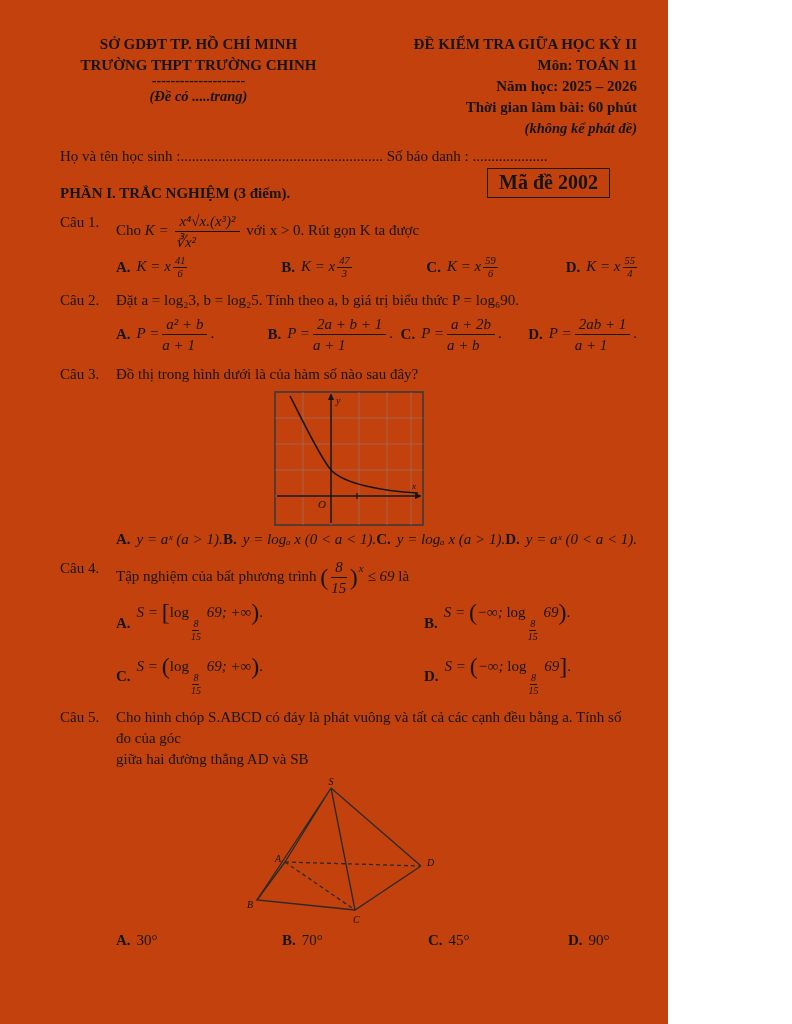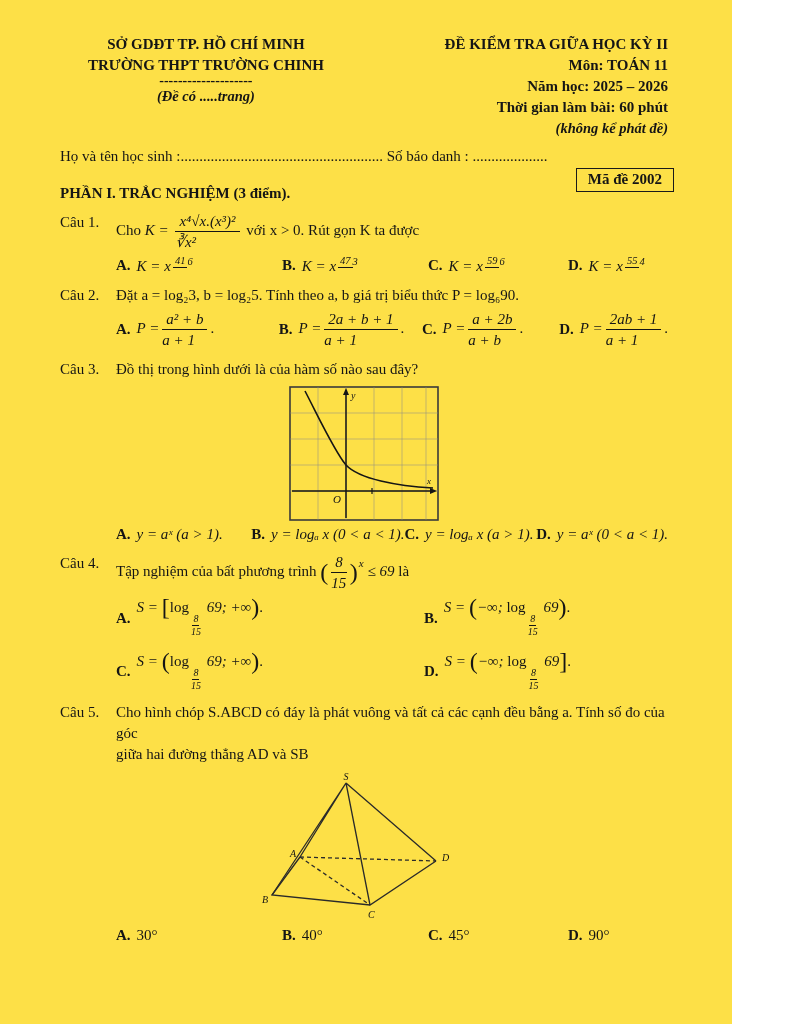--- a/index.html
+++ b/index.html
@@ -2,55 +2,55 @@
 <html><head>
 <meta charset="utf-8">
 <style>
   * { margin:0; padding:0; box-sizing:border-box; }
   html,body { background:#fff; }
   body {
     width:792px; height:1024px;
     font-family:"Liberation Serif", serif;
     color:#151515;
   }
-  .page { position:relative; width:732px; height:1024px; background:#fde047;
-          padding:34px 64px 0 60px; overflow:hidden; }
+  .page { position:relative; width:668px; height:1024px; background:#c2410c;
+          padding:34px 31px 0 60px; overflow:hidden; }
 
   
   .header { display:flex; }
   .header-left { width:48%; text-align:center; }
   .header-right { width:52%; text-align:right; }
   .hb  { font-weight:700; font-size:15px; line-height:1.4; }
   .hdiv{ font-weight:700; font-size:14px; line-height:0.7; letter-spacing:0; }
   .hbi { font-weight:700; font-style:italic; font-size:14.5px; line-height:1.4; }
 
   .student-line { margin-top:10px; font-size:15px; }
 
   .exam-code-box { position:absolute; top:168px; right:58px;
                    border:1.8px solid #1a1a1a; padding:2px 11px 3px;
-                   font-weight:700; font-size:15px; }
+                   font-weight:700; font-size:20px; }
 
   .section-title { margin-top:20px; font-size:15px; font-weight:700; }
 
   
   .question { display:flex; align-items:flex-start; margin-top:10px; font-size:15px; line-height:1.4; }
   .qlabel { font-weight:400; flex:0 0 56px; }
   .qbody { flex:1; }
 
   .it { font-style:italic; }
   .math { font-style:italic; white-space:nowrap; }
   .nrm { font-style:normal; }
   .logop { font-style:normal; }
 
   .frac { display:inline-flex; flex-direction:column; align-items:flex-start;
           vertical-align:middle; margin:0 3px; text-align:center; font-style:italic; }
   .frac .fnum { display:block; border-bottom:1.3px solid #151515; padding:0 4px 1px; line-height:1.2; }
   .frac .fden { display:block; padding-top:1px; line-height:1.2; }
 
-  .supfrac { display:inline-flex; flex-direction:row; align-items:center;
+  .supfrac { display:inline-flex; flex-direction:column; align-items:center;
              font-size:10.5px; vertical-align:7px; margin-left:2px; line-height:1.15; }
   .supfrac .fnum { border-bottom:1px solid #151515; padding:0 2px; }
 
   .subfrac { display:inline-flex; flex-direction:column; align-items:center;
              font-size:10px; vertical-align:-10px; margin:0 2px; line-height:1.2; font-style:italic; }
   .subfrac .fnum { border-bottom:1px solid #151515; padding:0 1px; }
 
   .bigdelim { font-style:normal; font-size:24px; line-height:0.85; vertical-align:middle;
               position:relative; top:-1px; }
   .expx { font-size:11px; font-style:italic; vertical-align:9px; margin-left:1px; }
@@ -278,21 +278,21 @@
       <text x="204" y="90" font-size="10">D</text>
     </svg>
   </div>
   <div class="answers row4">
     <span class="ans c1">
       <span class="albl">A.</span>
       <span class="nrm">30°</span>
     </span>
     <span class="ans c2">
       <span class="albl">B.</span>
-      <span class="nrm">40°</span>
+      <span class="nrm">70°</span>
     </span>
     <span class="ans c3">
       <span class="albl">C.</span>
       <span class="nrm">45°</span>
     </span>
     <span class="ans c4">
       <span class="albl">D.</span>
       <span class="nrm">90°</span>
     </span>
   </div>

